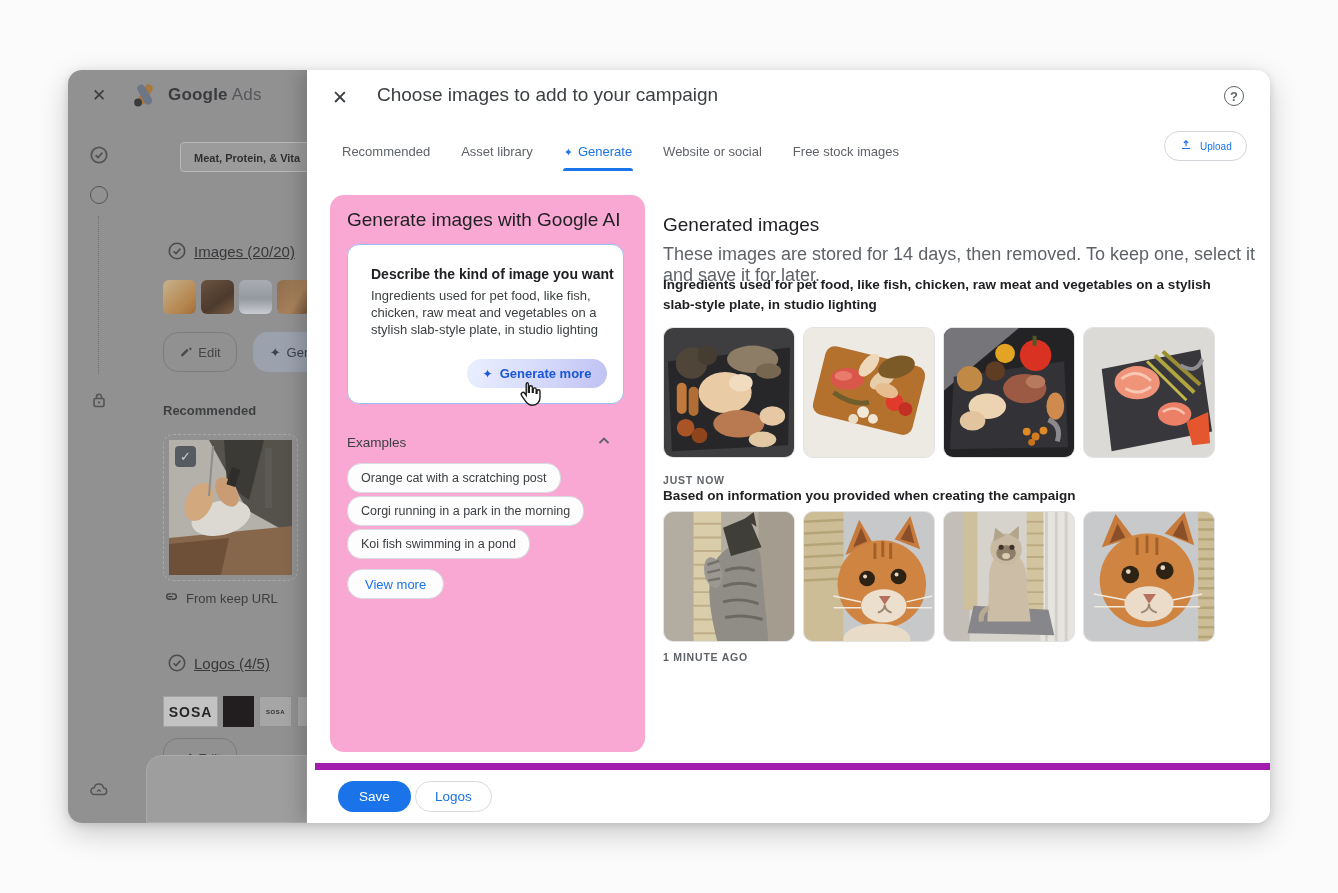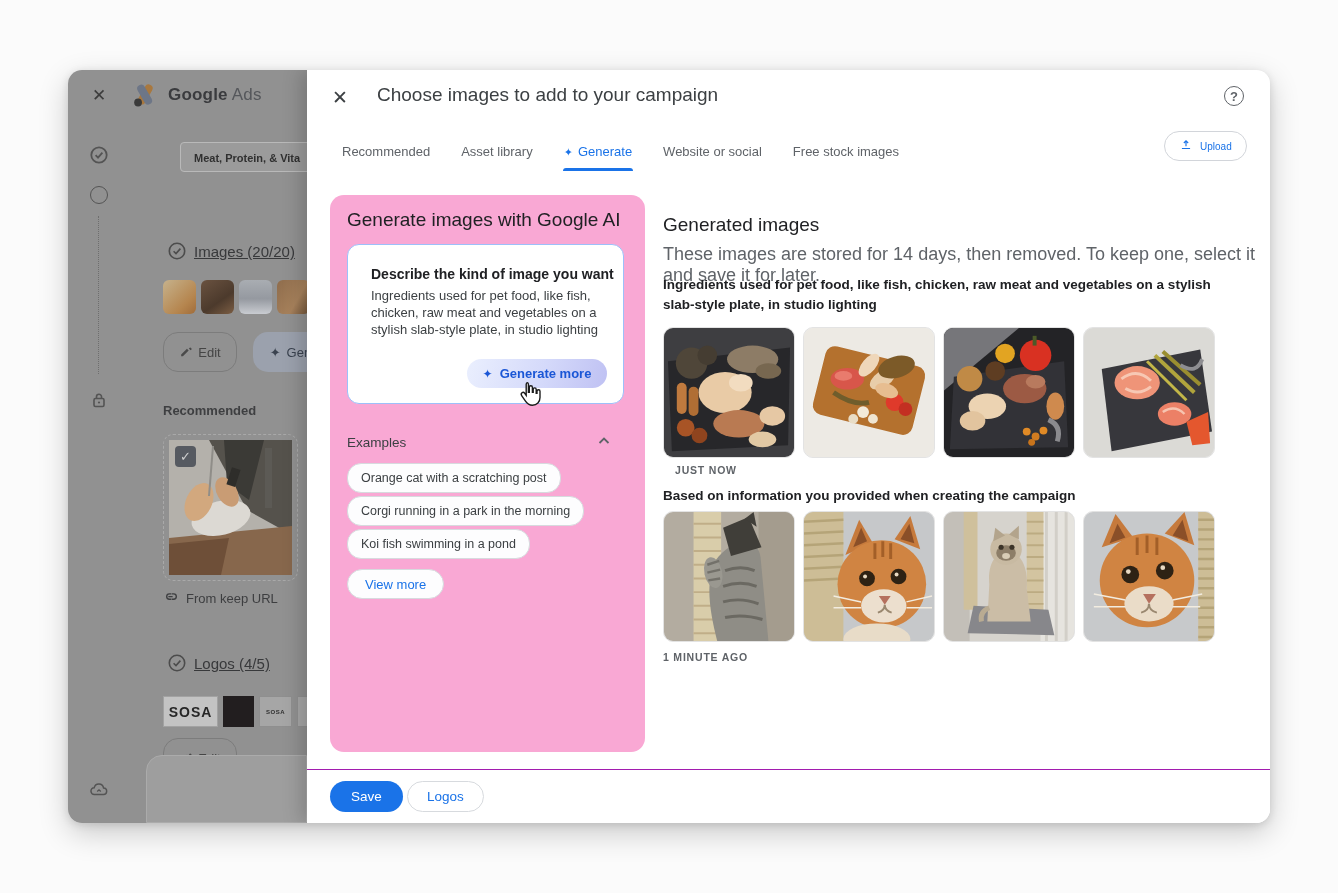--- a/index.html
+++ b/index.html
@@ -68,21 +68,21 @@
     display:inline-flex;align-items:center;padding:14px 13px;font-size:12.5px;color:#3c4043;white-space:nowrap;box-sizing:border-box;cursor:pointer;}
   .viewmore{left:17px;top:374px;height:30px;padding:0 17px;border:1px solid #d7dade;border-radius:15px;background:#fdfdfe;
     display:inline-flex;align-items:center;font-size:13px;font-weight:500;color:#1a73e8;box-sizing:border-box;cursor:pointer;}
   .res-title{left:356px;top:144px;font-size:19px;color:#202124;}
   .res-note{left:356px;top:174px;font-size:18px;color:#5f6368;}
   .grp-h{left:356px;width:556px;font-size:13.5px;font-weight:700;color:#202124;line-height:20px;}
   .row{left:356px;display:flex;gap:8px;}
   .tile{width:132px;height:131px;border-radius:10px;overflow:hidden;border:1px solid #e3e3e3;box-sizing:border-box;cursor:pointer;background:#eee;}
   .tile svg{display:block;width:100%;height:100%;}
   .ts{font-size:10.5px;letter-spacing:.8px;font-weight:600;color:#5f6368;}
-  .footer{left:0;bottom:0;width:963px;height:53px;border-top:1px solid #a21caf;background:#fff;}
+  .footer{left:8px;bottom:0;width:963px;height:53px;border-top:7px solid #a21caf;background:#fff;}
   .save{position:absolute;left:23px;top:11px;height:31px;padding:0 21px;border-radius:16px;background:#1a73e8;
     color:#fff;font-size:13.5px;font-weight:500;display:inline-flex;align-items:center;cursor:pointer;}
   .cancel{position:absolute;left:100px;top:11px;height:31px;padding:0 19px;border-radius:16px;border:1px solid #d7dade;
     color:#1a73e8;font-size:13.5px;font-weight:500;display:inline-flex;align-items:center;box-sizing:border-box;background:#fff;cursor:pointer;}
   .cursor{left:211px;top:311px;width:24px;height:26px;pointer-events:none;}
   svg{overflow:visible;}
 </style>
 </head>
 <body>
 
@@ -316,21 +316,21 @@
             <ellipse cx="92" cy="88" rx="17" ry="12" fill="#ec8066"></ellipse>
               <path d="M80 86 q12 -8 22 2" stroke="#f7c4b0" stroke-width="2.5" fill="none"></path>
             <polygon points="104,96 126,86 128,118 110,120" fill="#e4572e"></polygon>
             <line x1="72" y1="28" x2="112" y2="66" stroke="#b0a43c" stroke-width="4"></line>
             <line x1="80" y1="24" x2="118" y2="58" stroke="#9a8e30" stroke-width="4"></line>
             <line x1="64" y1="34" x2="104" y2="74" stroke="#c2b648" stroke-width="3"></line>
             <path d="M98,38 q16 10 22 -6" stroke="#8e8e92" stroke-width="4" fill="none"></path>
           </svg>
         </div>
       </div>
-      <div class="dg ts" style="left:356px;top:394px;margin-left:12px;">JUST NOW</div>
+      <div class="dg ts" style="left:356px;top:404px;">JUST NOW</div>
 
       <div class="dg grp-h" style="top:416px;">Based on information you provided when creating the campaign</div>
       <div class="dg row" style="top:441px;">
         <div class="tile">
           <svg viewBox="0 0 132 132" preserveAspectRatio="none">
             <rect width="132" height="132" fill="#b3aca0"></rect>
             <rect x="96" y="0" width="36" height="132" fill="#a49c8e"></rect>
             <rect x="30" y="0" width="28" height="132" fill="#d9cdaa"></rect>
             <g stroke="#c0ae88" stroke-width="2">
                 <line x1="30" y1="12" x2="58" y2="12"></line>

